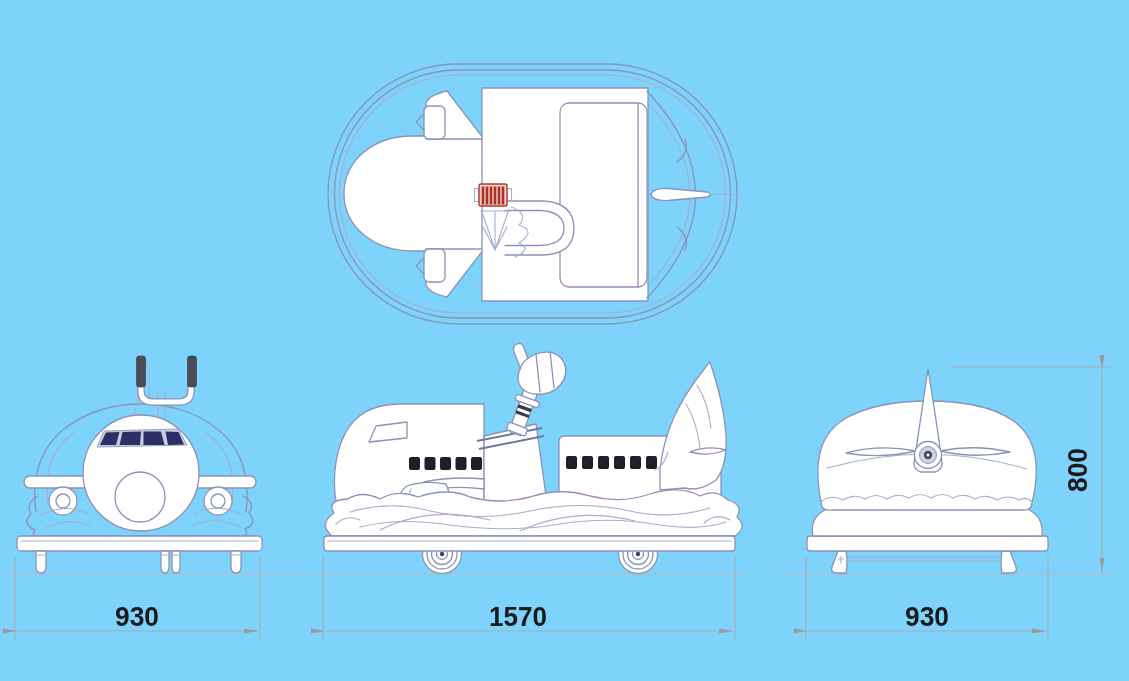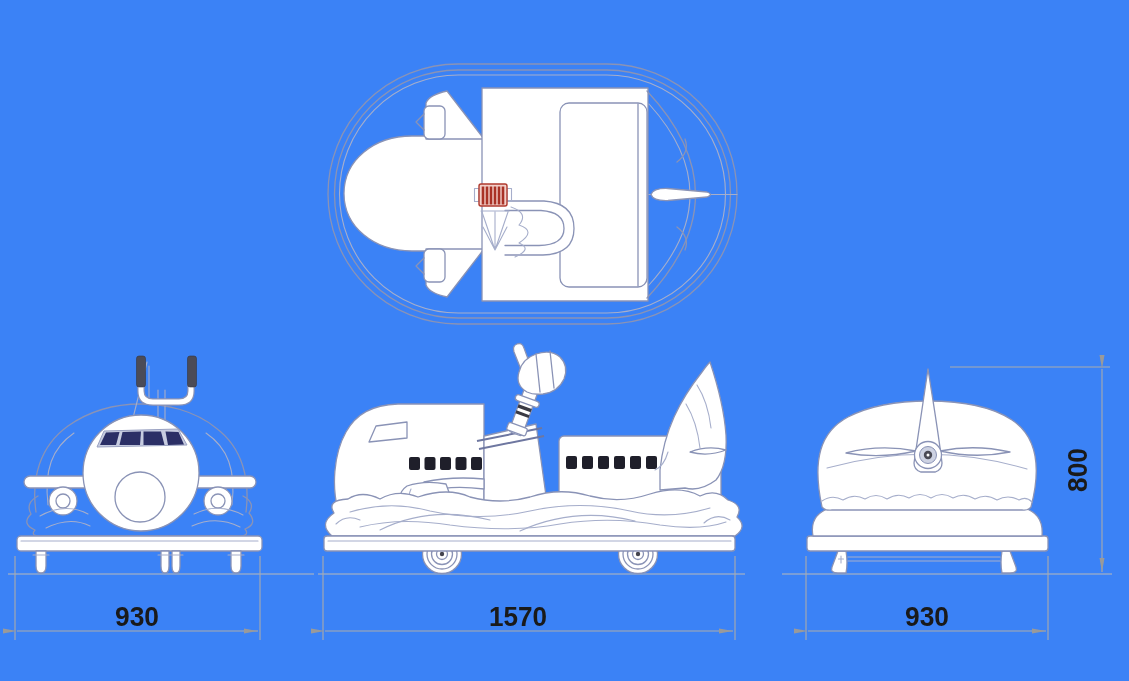--- a/index.html
+++ b/index.html
@@ -1,16 +1,16 @@
 <!DOCTYPE html>
 <html><head>
 <meta charset="utf-8">
 <style>
   html,body{margin:0;padding:0;background:#ffffff;}
-  .sheet{position:relative;width:1129px;height:681px;background:#3b82f6;overflow:hidden;}
+  .sheet{position:relative;width:1129px;height:681px;background:#7dd3fc;overflow:hidden;}
   svg{display:block;}
   .ln{fill:none;stroke:#8A93B6;stroke-width:1.3;stroke-linecap:round;stroke-linejoin:round;}
   .lnw{fill:#ffffff;stroke:#8A93B6;stroke-width:1.3;stroke-linecap:round;stroke-linejoin:round;}
   .lnl{fill:none;stroke:#A6AECB;stroke-width:1.1;stroke-linecap:round;stroke-linejoin:round;}
   .gnd{fill:none;stroke:#B9B9B9;stroke-width:1;}
   .dim{fill:none;stroke:#ABABAB;stroke-width:1.1;}
   .dimtxt{font-family:"Liberation Sans",sans-serif;font-weight:bold;font-size:27px;fill:#1A1A1A;}
 </style>
 </head>
 <body>

